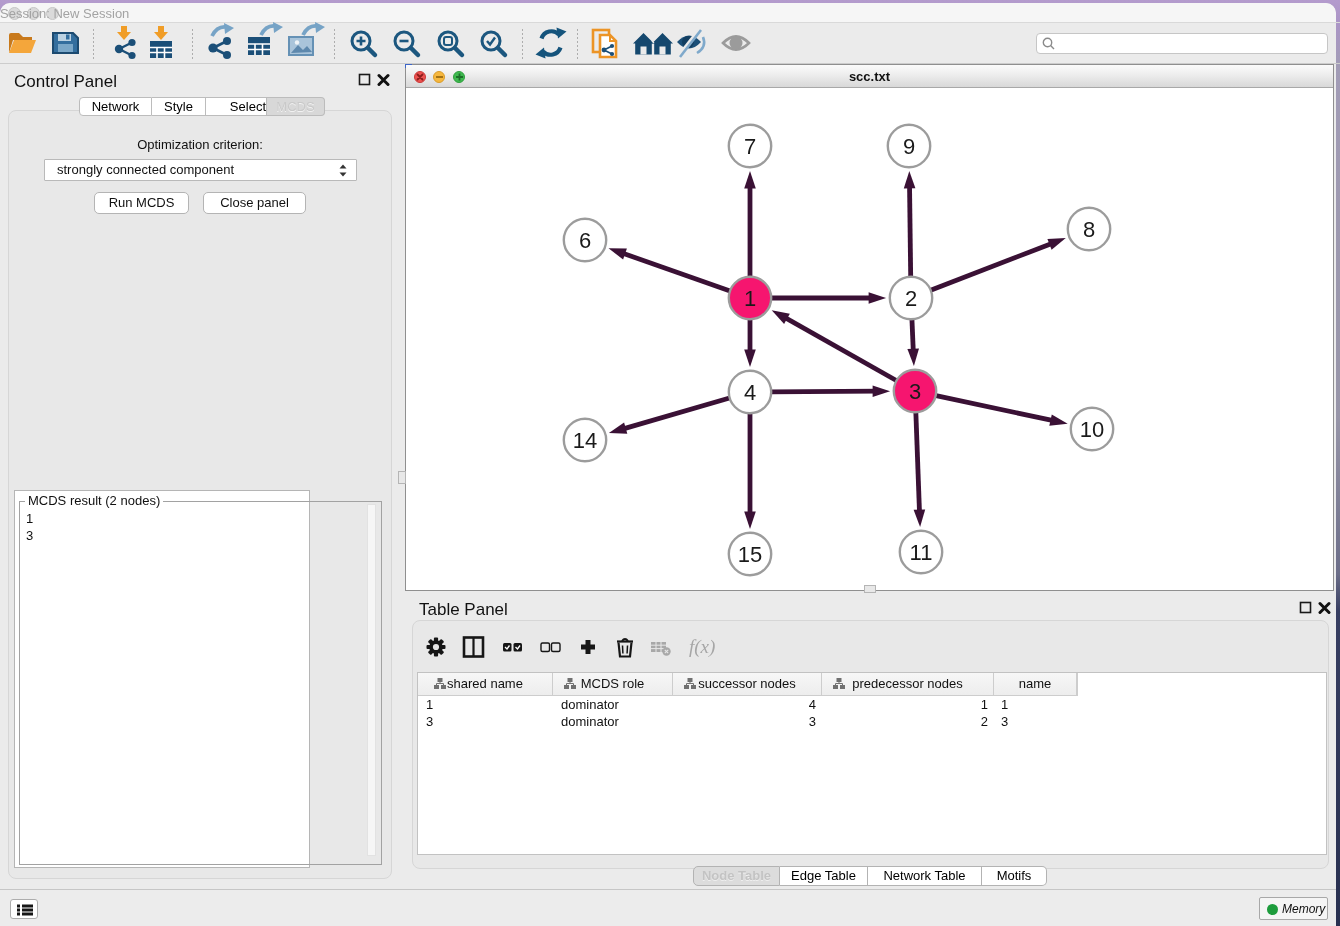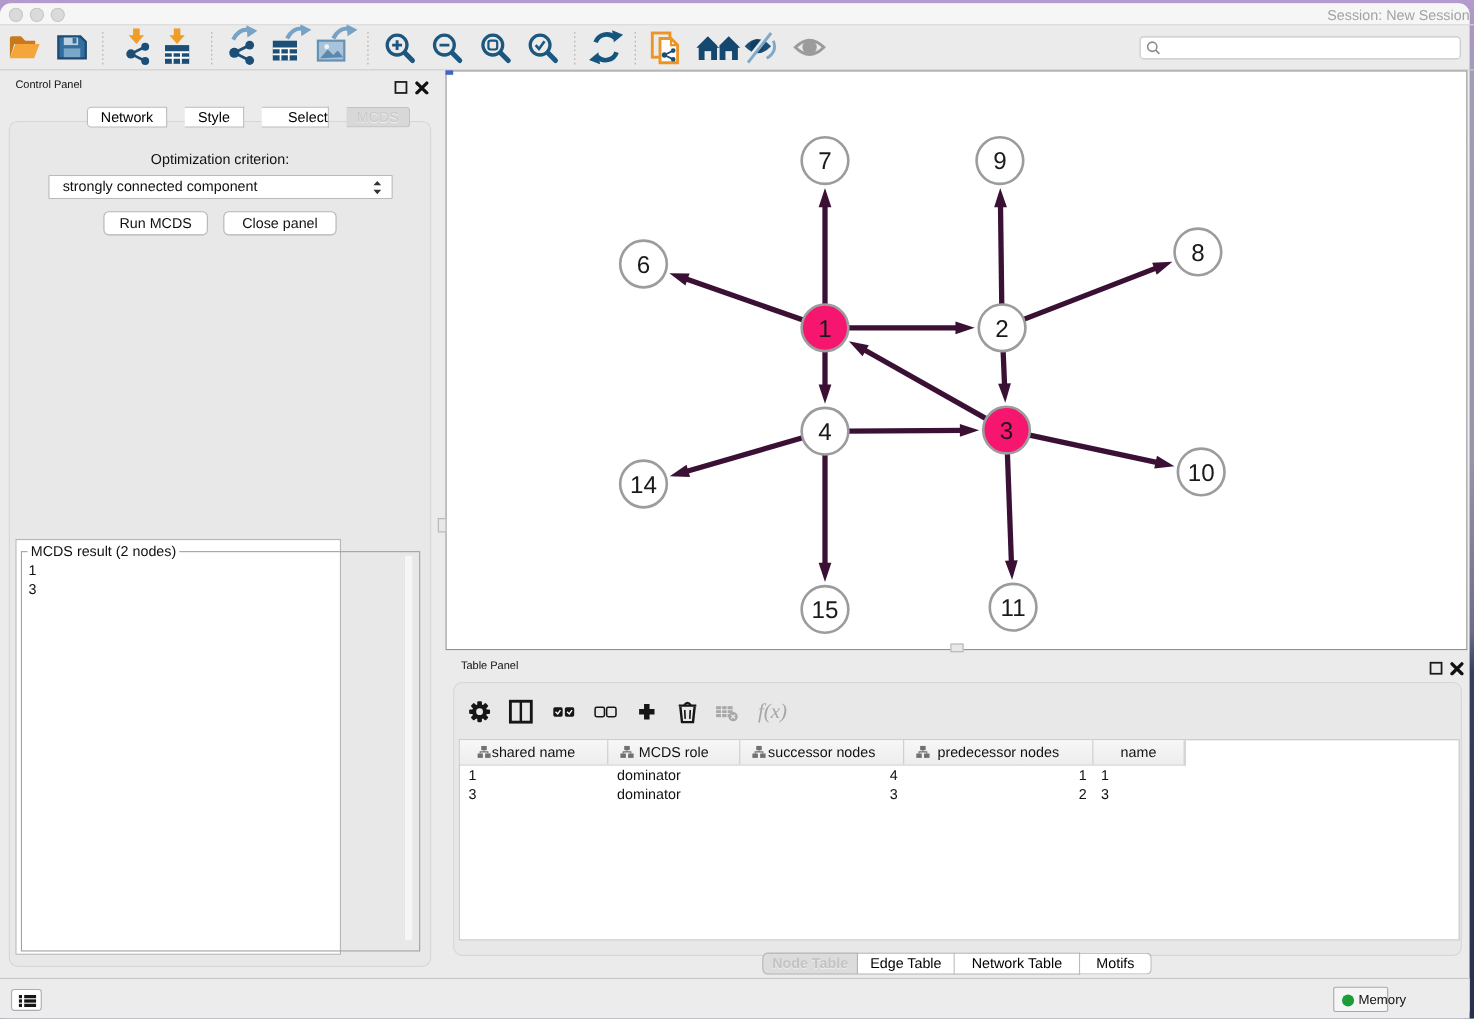--- a/index.html
+++ b/index.html
@@ -5,29 +5,29 @@
 html,body{margin:0;padding:0;}
 body{width:1340px;height:926px;overflow:hidden;position:relative;will-change:transform;
  font-family:"Liberation Sans",sans-serif;
  background:linear-gradient(180deg,#b49bcd 0%,#ab95c6 2.5%,#a29cb6 7%,#9795a8 45%,#6b6d88 62%,#373e61 66%,#283050 100%);}
 .abs{position:absolute;}
 #win{position:absolute;left:0;top:3px;width:1336px;height:923px;background:#ebebeb;
  border-radius:10px 10px 7px 7px;overflow:hidden;}
 #titlebar{position:absolute;left:0;top:0;width:100%;height:19px;background:#f6f6f6;
  border-radius:10px 10px 0 0;}
 .dot{position:absolute;width:11px;height:11px;border-radius:50%;background:#dadada;border:1px solid #c6c6c6;top:4px;}
-#wtitle{position:absolute;top:3px;left:0;width:100%;text-align:right;font-size:13px;color:#a3a3a3;}
+#wtitle{position:absolute;top:3px;left:0;width:100%;text-align:left;font-size:13px;color:#a3a3a3;}
 #toolbar-line{position:absolute;left:0;top:22px;width:100%;height:1px;background:#d9d9d9;}
 #toolbar-bot{position:absolute;left:0;top:63px;width:100%;height:1px;background:#cccccc;}
 .vsep{position:absolute;top:29px;height:31px;width:1px;
  background-image:linear-gradient(#adadad 40%,rgba(0,0,0,0) 0%);background-size:1px 4px;}
 #search{position:absolute;left:1036px;top:33px;width:290px;height:19px;background:#fff;
  border:1px solid #c6c6c6;border-radius:4px;}
 
-.ptitle{font-size:10px;color:#111;}
+.ptitle{font-size:17px;color:#111;}
 .tabrow{position:absolute;display:flex;z-index:5;}
 .tab{height:17px;line-height:17px;font-size:13px;text-align:center;background:#fff;
  border:1px solid #bcbcbc;border-left:none;color:#000;padding:0;}
 .tab.first{border-left:1px solid #bcbcbc;border-radius:4px 0 0 4px;}
 .tab.sel{background:#d8d8d8;color:#c9c9c9;text-shadow:0 1px 0 #f2f2f2;border-radius:0 4px 4px 0;}
 #cpanel{position:absolute;left:8px;top:110px;width:384px;height:769px;background:#e8e8e8;
  border:1px solid #d6d6d6;border-radius:8px;box-sizing:border-box;}
 #optlabel{position:absolute;left:0px;top:137px;width:400px;text-align:center;font-size:13px;color:#111;}
 #dropdown{position:absolute;left:44px;top:159px;width:313px;height:22px;background:#fff;
  border:1px solid #b9b9b9;border-radius:1px;box-sizing:border-box;font-size:13px;line-height:20px;color:#111;}
@@ -55,22 +55,22 @@
 #thead{position:absolute;left:0;top:0;width:659px;height:22px;
  background:linear-gradient(180deg,#f7f7f7,#ededed);border-bottom:1px solid #cdcdcd;border-right:1px solid #cdcdcd;}
 .hcell{position:absolute;top:0;height:22px;line-height:22px;font-size:13px;color:#111;text-align:center;
  border-right:1px solid #cdcdcd;box-sizing:border-box;}
 .tcell{position:absolute;font-size:13px;color:#111;height:17px;line-height:17px;}
 .btab{position:absolute;top:866px;height:20px;background:#fff;border:1px solid #b3b3b3;border-left:none;
  box-sizing:border-box;font-size:13px;line-height:18px;text-align:center;color:#000;}
 .btab.bsel{background:#dcdcdc;color:#c3c3c3;text-shadow:0 1px 0 #efefef;}
 
 #sbar{position:absolute;left:0;top:889px;width:1336px;height:37px;background:#ececec;border-top:1px solid #c6c6c6;}
-#memory{position:absolute;left:1212px;top:897px;width:50px;height:23px;background:#f5f5f5;border:1px solid #a8a8a8;
- box-sizing:border-box;border-radius:2px;font-size:12px;color:#111;}
+#memory{position:absolute;left:1259px;top:897px;width:69px;height:23px;background:#f5f5f5;border:1px solid #a8a8a8;
+ box-sizing:border-box;border-radius:2px;font-size:12px;color:#111;font-style:italic;}
 #listbtn{position:absolute;left:10px;top:899px;width:28px;height:20px;background:#fff;border:1px solid #adadad;
  box-sizing:border-box;border-radius:3px;}
 .handle{position:absolute;background:#e8e8e8;border:1px solid #b5b5b5;box-sizing:border-box;}
 </style>
 </head>
 <body>
 <div id="win">
   <div id="titlebar">
     <div class="dot" style="left:8px;"></div>
     <div class="dot" style="left:27px;"></div>
@@ -207,21 +207,21 @@
     <circle cx="5.5" cy="5.5" r="4.2" fill="none" stroke="#8a8a8a" stroke-width="1.4"></circle>
     <path d="M8.6 8.6 L12 12" stroke="#8a8a8a" stroke-width="1.4"></path>
   </svg>
 
   <svg class="abs" style="left:358px;top:73px;" width="32" height="13" viewBox="0 0 32 13">
     <rect x="1.5" y="1.5" width="10" height="10" fill="none" stroke="#1a1a1a" stroke-width="1.6"></rect>
     <path d="M21 2.5 L30 11.5 M30 2.5 L21 11.5" stroke="#111" stroke-width="3" stroke-linecap="round"></path>
   </svg>
 
   <div class="abs ptitle" style="left:14px;top:72px;">Control Panel</div>
-  <div class="tabrow" style="left:79px;top:97px;gap:16px;">
+  <div class="tabrow" style="left:79px;top:97px;">
     <div class="tab first" style="width:71px;">Network</div>
     <div class="tab" style="width:53px;">Style</div>
     <div class="tab" style="width:60px;text-align:right;">Select</div>
     <div class="tab sel" style="width:57px;">MCDS</div>
   </div>
   <div id="cpanel"></div>
   <div id="optlabel">Optimization criterion:</div>
   <div id="dropdown"><span style="padding-left:12px;">strongly connected component</span>
     <svg style="position:absolute;right:8px;top:3px;" width="10" height="15" viewBox="0 0 10 15">
       <path d="M1.5 5.5 L5 1.5 L8.5 5.5 Z M1.5 9.5 L5 13.5 L8.5 9.5 Z" fill="#333"></path>
@@ -232,20 +232,31 @@
   <div id="mcdsbox">
     <div id="fieldset">
       <div id="legend">MCDS result (2 nodes)</div>
       <div id="mcdstext">1<br>3</div>
       <div id="mscroll"></div>
     </div>
   </div>
 
   <div id="frame">
     <div style="position:absolute;left:-1px;top:-1px;width:7px;height:4px;background:#3e66c8;"></div>
+    <div id="ftitle">
+      <div class="tl" style="left:8px;background:#ed5250;border:1px solid #c93a38;"></div>
+      <div class="tl" style="left:27px;background:#f6b73d;border:1px solid #d99c2b;"></div>
+      <div class="tl" style="left:47px;background:#3fb94f;border:1px solid #2f9e3e;"></div>
+      <svg style="position:absolute;left:8px;top:5.5px;" width="52" height="12" viewBox="0 0 52 12">
+        <path d="M3.5 3.5 L8.5 8.5 M8.5 3.5 L3.5 8.5" stroke="#8c1d1b" stroke-width="1.8" stroke-linecap="round"></path>
+        <path d="M22 6 H29" stroke="#9a6a10" stroke-width="1.8"></path>
+        <path d="M42 6 H49 M45.5 2.5 V9.5" stroke="#1c6f28" stroke-width="1.8"></path>
+      </svg>
+      <div id="ftext">scc.txt</div>
+    </div>
     <svg id="graph" width="927" height="503" viewBox="0 0 927 503" style="position:absolute;left:0;top:23px;">
       <g stroke="#3a1135" stroke-width="4.8">
         <line x1="344.0" y1="189.6" x2="344.0" y2="95.2"></line>
         <line x1="324.8" y1="203.2" x2="214.0" y2="164.3"></line>
         <line x1="364.4" y1="210.0" x2="467.9" y2="210.0"></line>
         <line x1="344.0" y1="230.4" x2="344.0" y2="266.9"></line>
         <line x1="504.7" y1="189.6" x2="503.5" y2="95.1"></line>
         <line x1="524.0" y1="202.6" x2="648.4" y2="154.4"></line>
         <line x1="505.9" y1="230.4" x2="507.4" y2="265.9"></line>
         <line x1="491.2" y1="293.0" x2="376.4" y2="228.2"></line>

